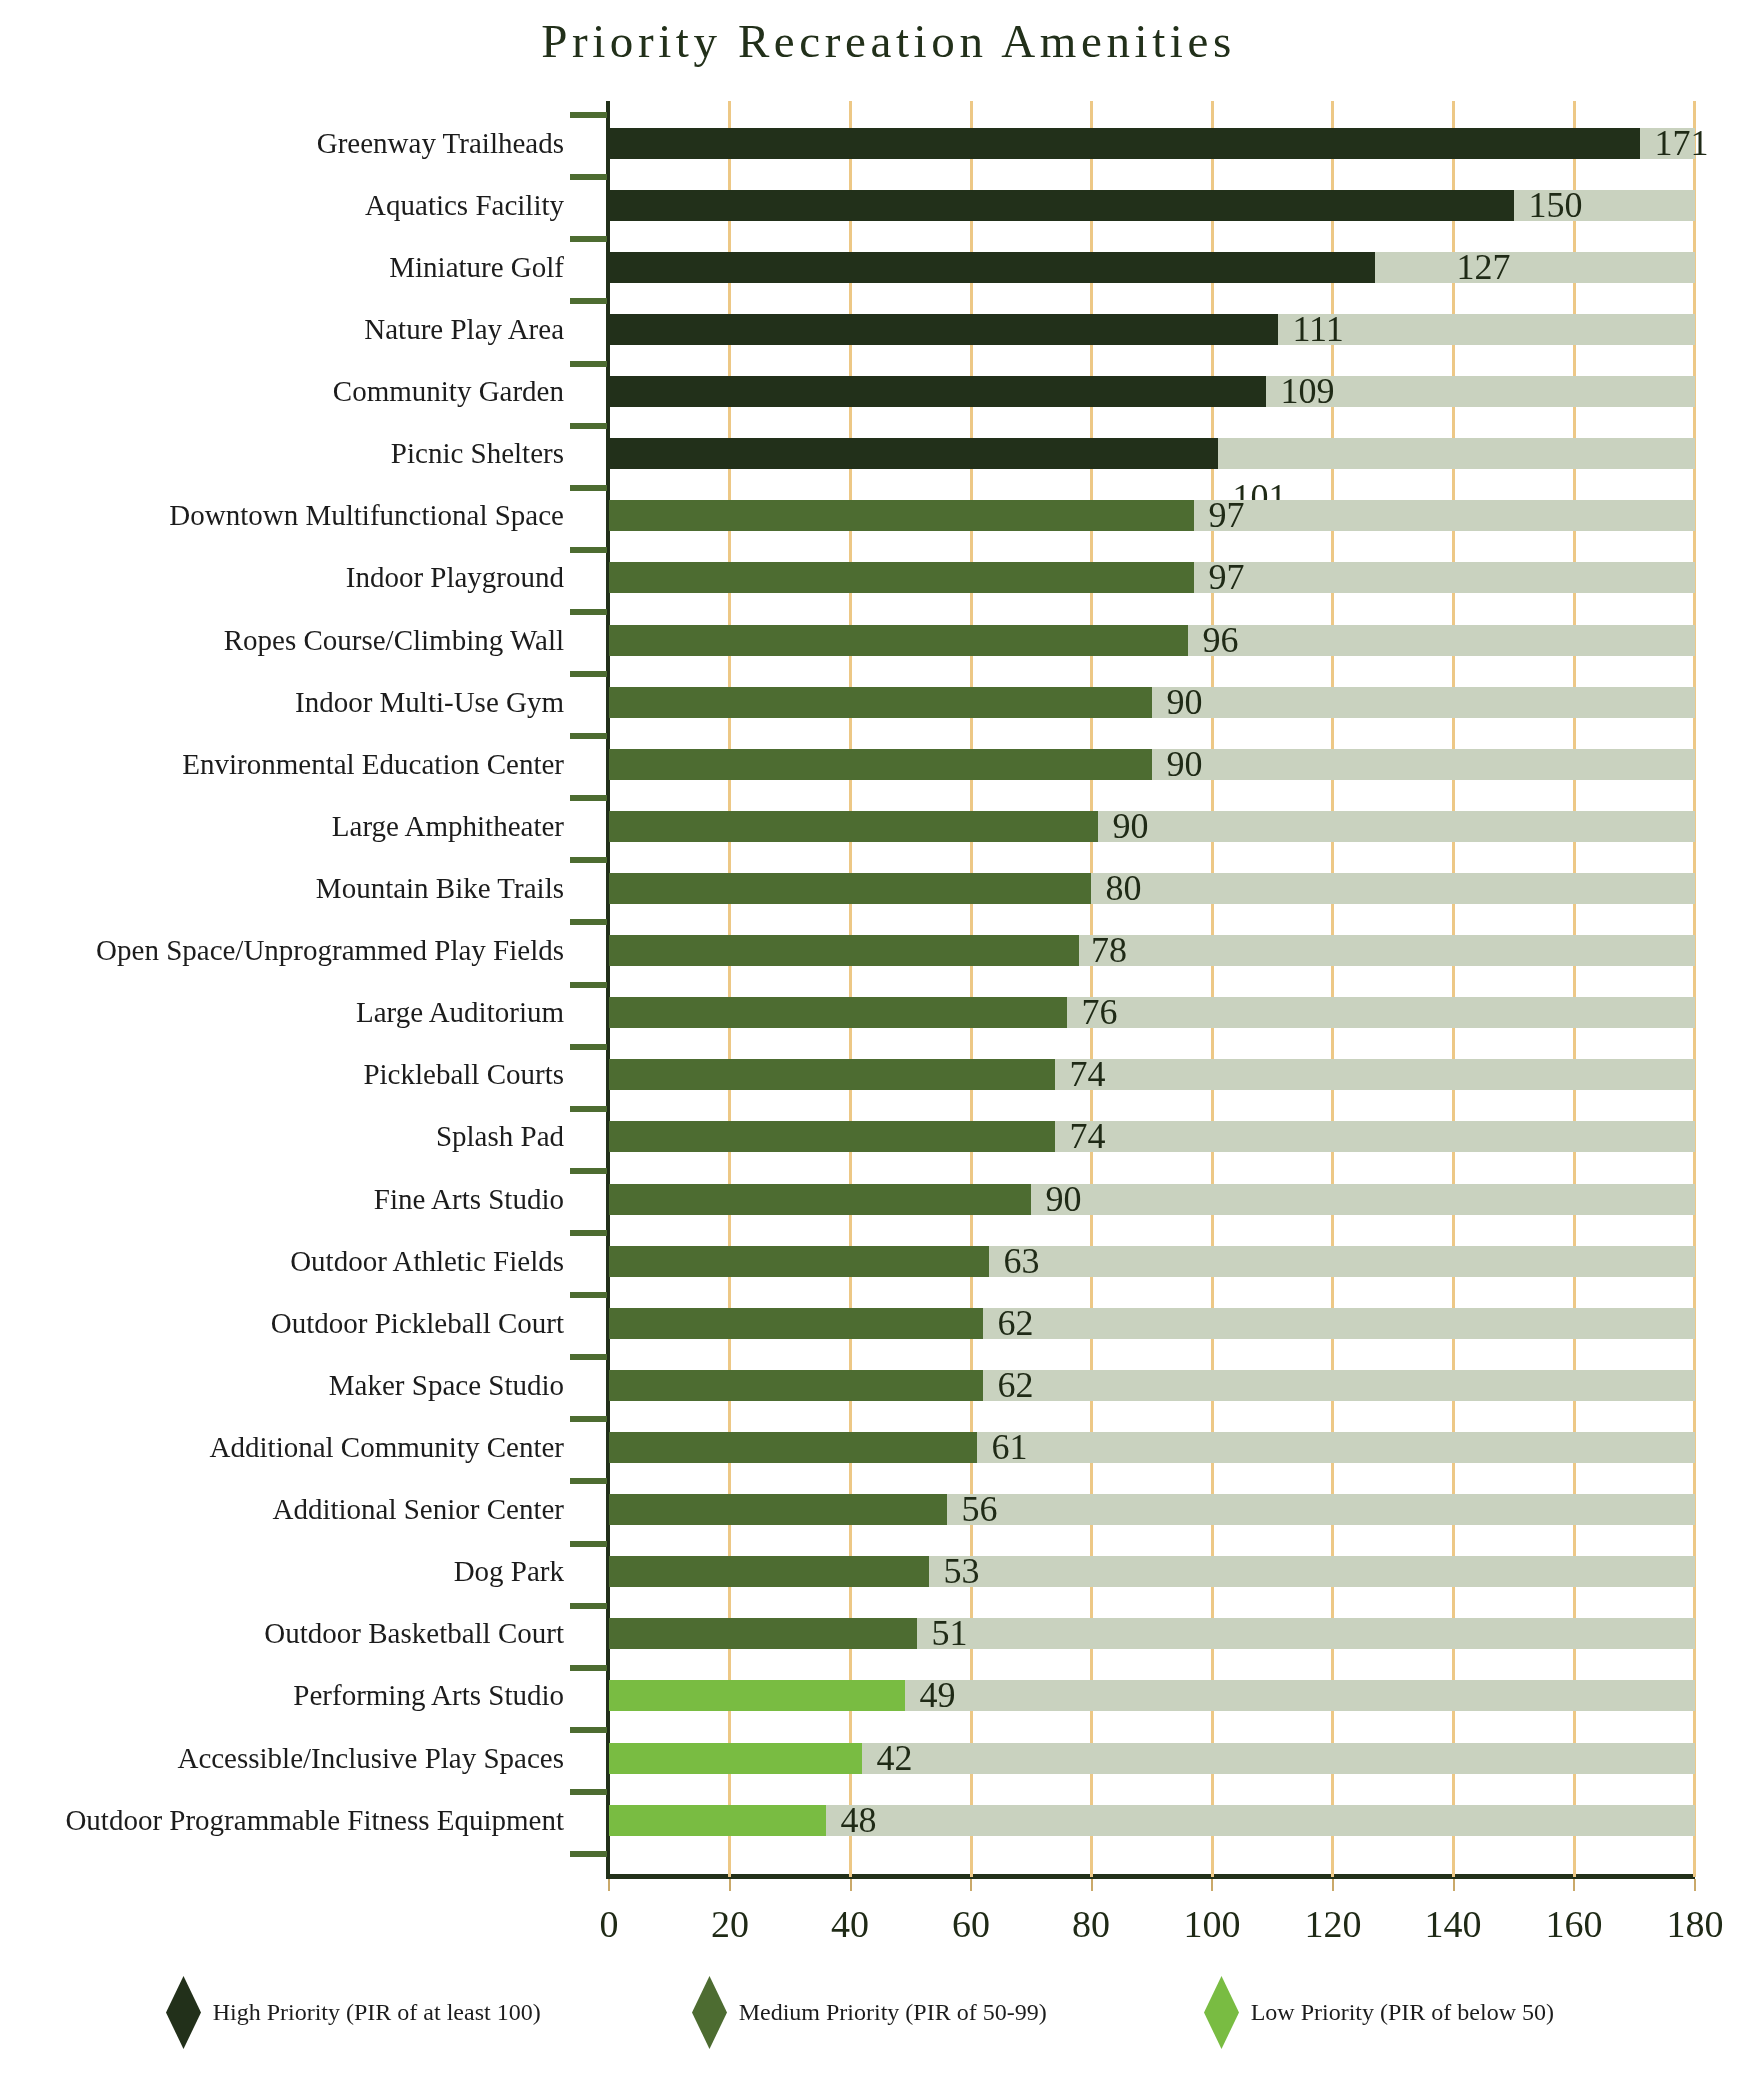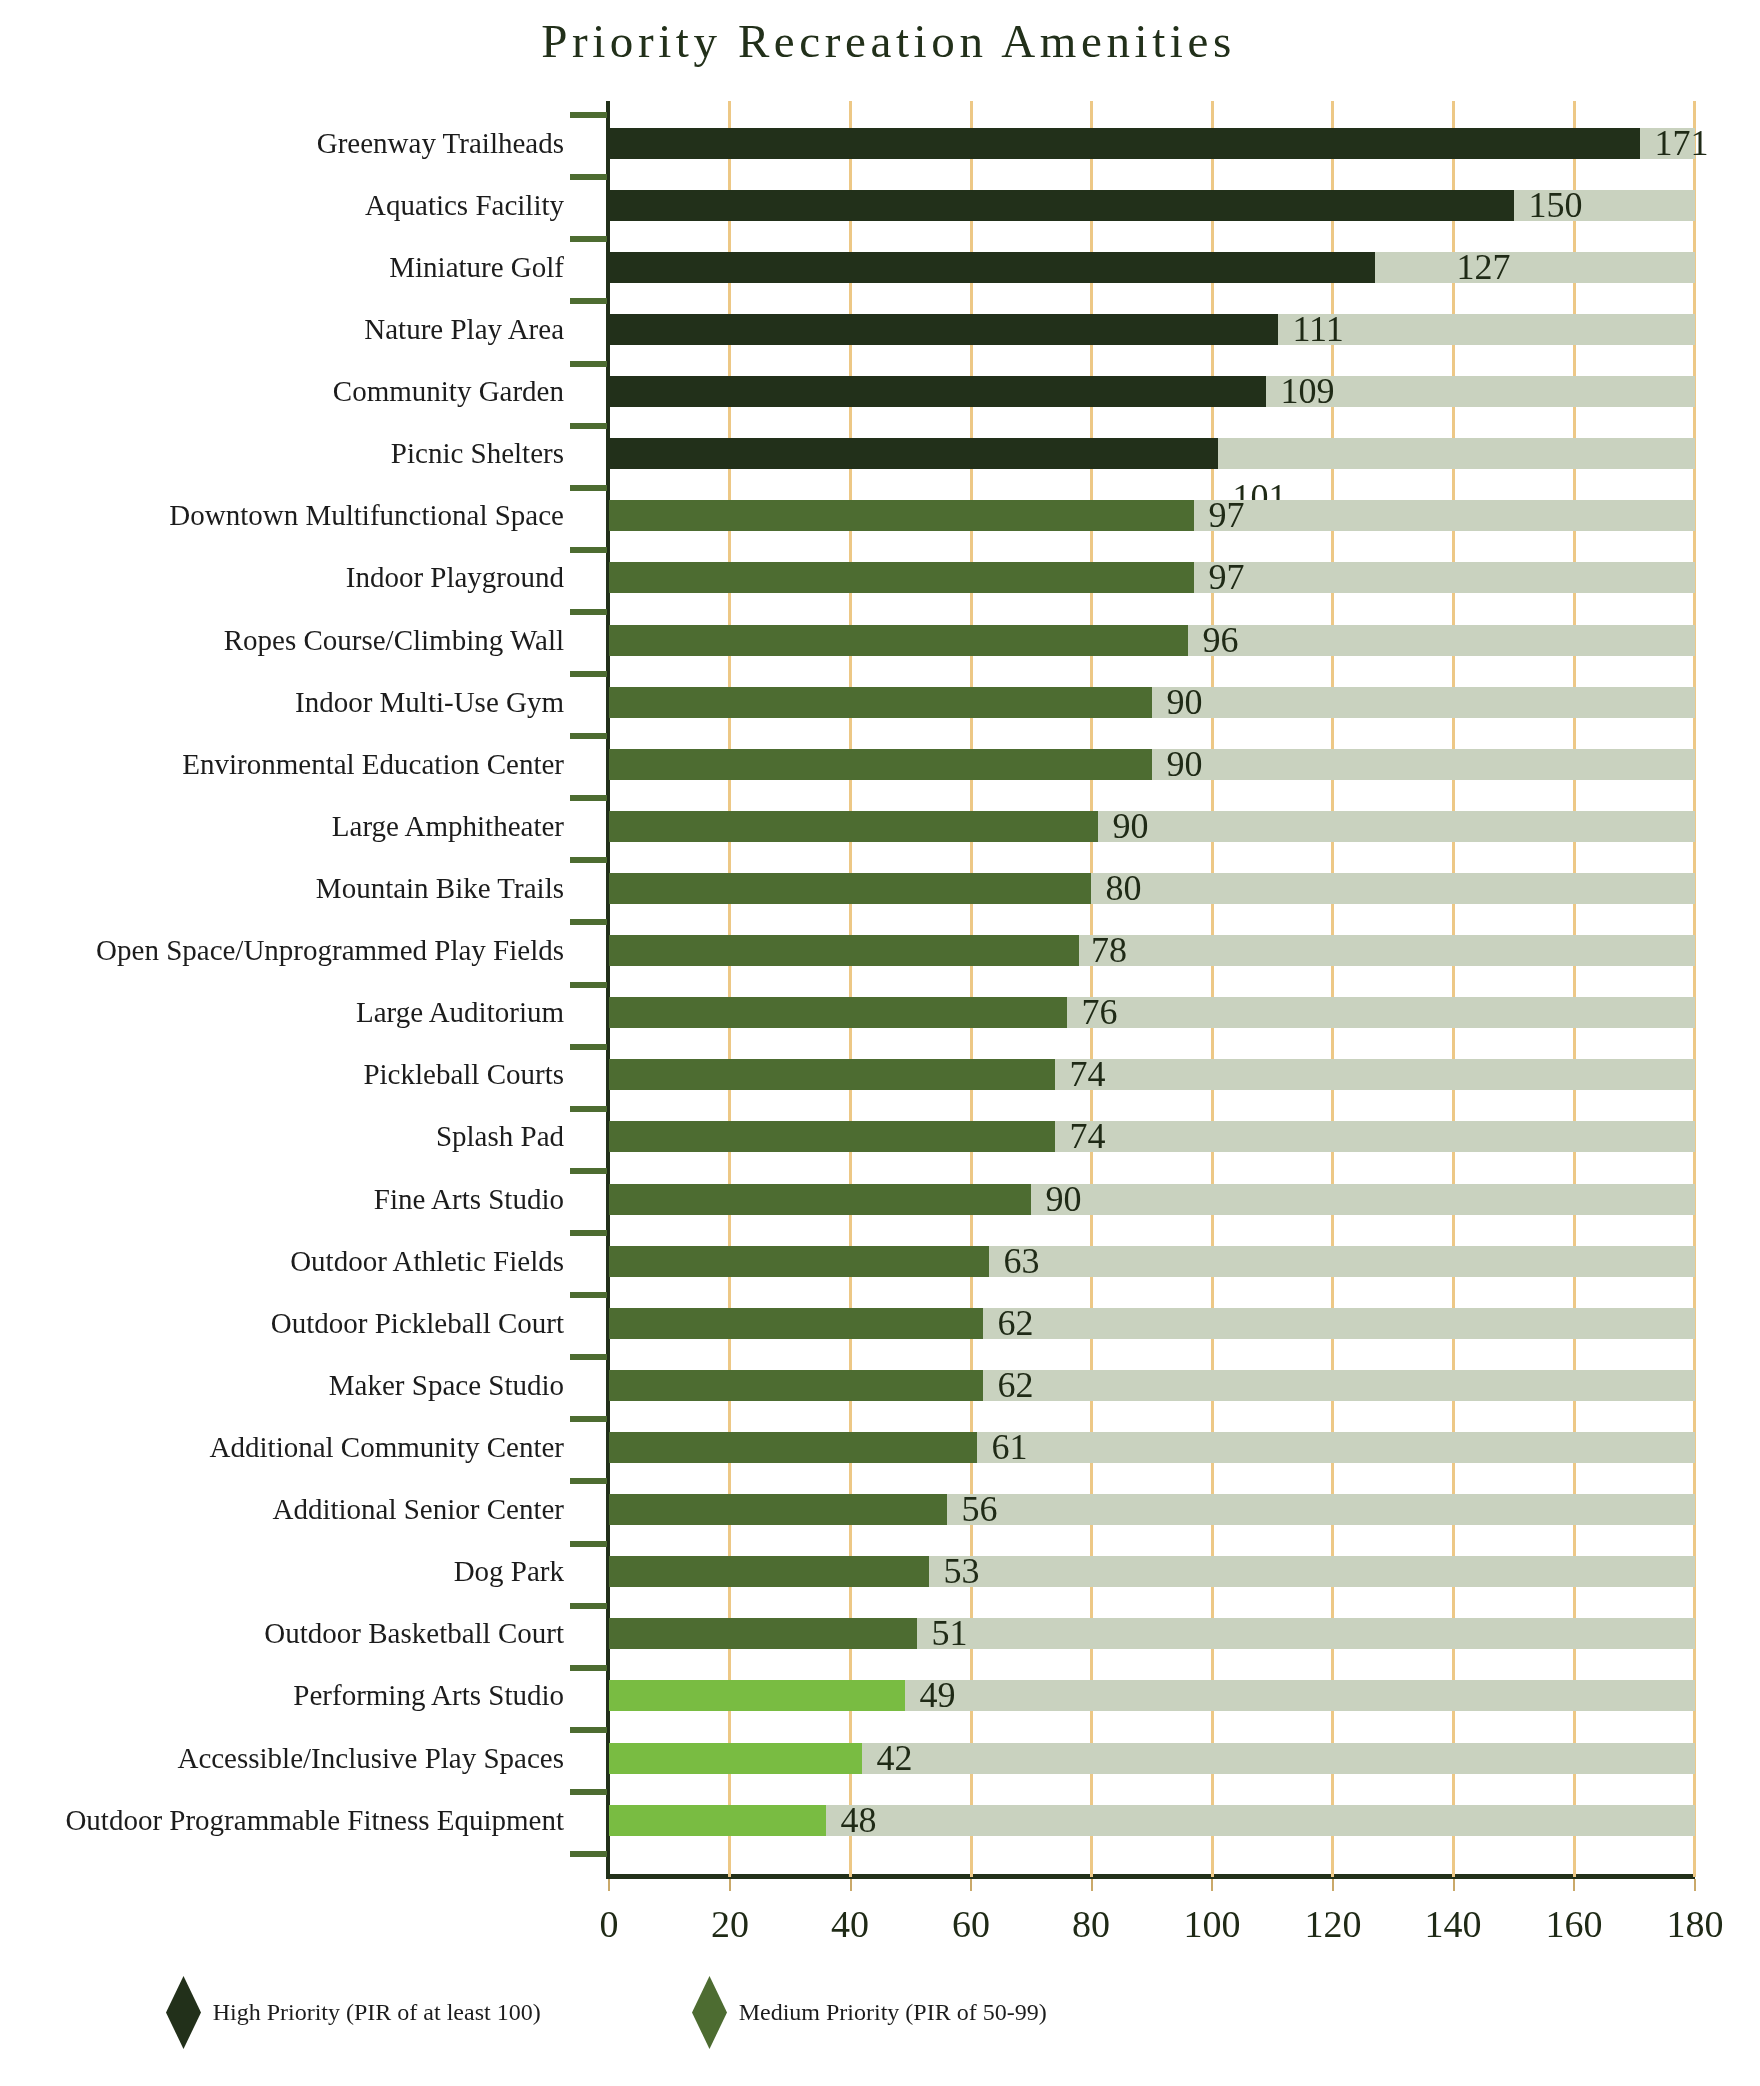--- a/index.html
+++ b/index.html
@@ -428,16 +428,20 @@
 
   <div class="legend" id="legend">
       <div class="legend-item" style="left: 166px;">
         <div class="legend-marker high"></div>
         <div class="legend-text">High Priority (PIR of at least 100)</div>
       </div>
       <div class="legend-item" style="left: 692px;">
         <div class="legend-marker medium"></div>
         <div class="legend-text">Medium Priority (PIR of 50-99)</div>
       </div>
+      <div class="legend-item" style="left: 1204px;">
+        <div class="legend-marker low"></div>
+        <div class="legend-text">Low Priority (PIR of below 50)</div>
+      </div>
     </div>
 
 </div>
 
 
 </body></html>

